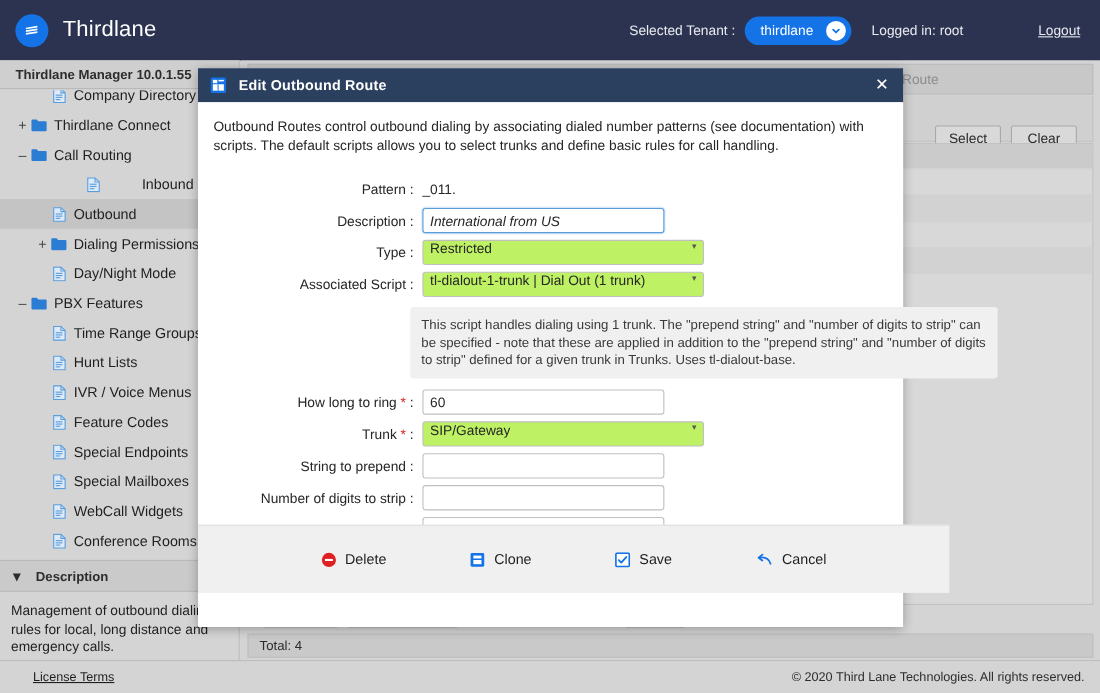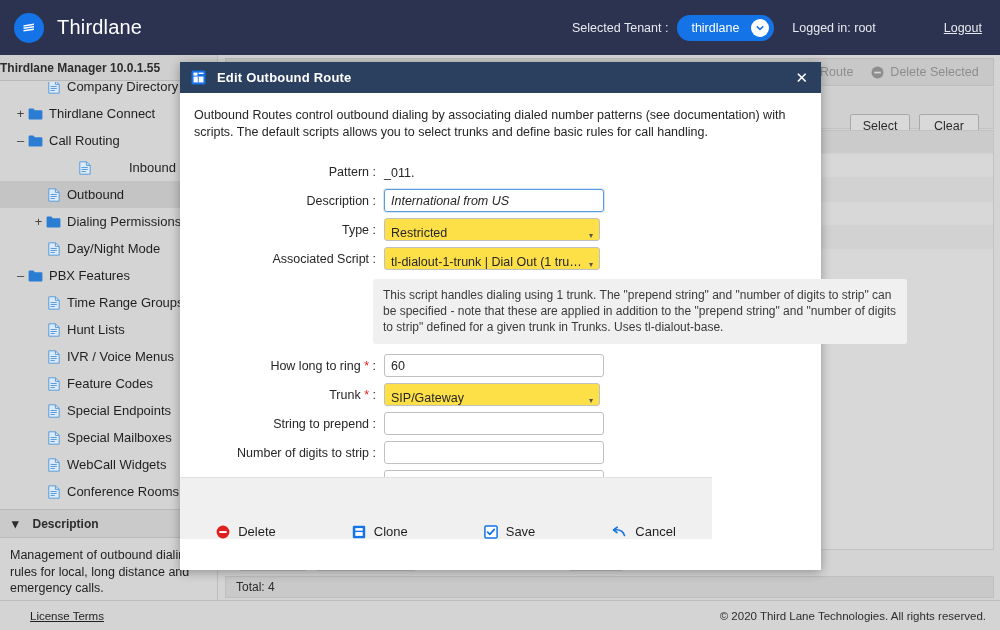--- a/index.html
+++ b/index.html
@@ -51,21 +51,21 @@
     margin-left: 68px; text-decoration: underline;
     color: #e8eaf0; cursor: pointer; white-space: nowrap;
   }
 
   
   .sidebar {
     position: absolute; left: 0; top: 55px; width: 218px; height: 545px;
     background: #d4d4d4; border-right: 1px solid #bdbdbd;
   }
   .sidebar-title {
-    height: 26px; line-height: 26px; 
+    height: 26px; line-height: 26px; padding-left: 14px;
     font-size: 12px; color: #2d2d2d; font-weight: bold;
     background: #cfcfcf; border-bottom: 1px solid #b9b9b9;
     white-space: nowrap;
   }
   .tree {
     position: absolute; top: 27px; left: 0; width: 218px; height: 427px;
     overflow: hidden; background: #d4d4d4;
   }
   .tree-inner { padding-top: 0px; margin-top: -9px; }
   .tree-row {
@@ -211,40 +211,40 @@
   .plain-val { font-size: 12.5px; color: #262626; }
   .tinput {
     width: 220px; height: 23px; border: 1px solid #c0c0c0;
     border-radius: 3px; background: #fff; font-size: 12.5px;
     color: #262626; padding: 0 6px; font-family: "Liberation Sans", sans-serif;
   }
   .tinput.focused {
     border: 1px solid #5a9ddb; box-shadow: 0 0 0 1px rgba(90,157,219,.25); font-style: italic;
   }
   .tselect {
-    width: 216px; height: 23px; border: 1px solid #c0c0c0;
-    border-radius: 3px; background: #fde047; font-size: 12.5px;
-    color: #262626; display: flex; align-items: flex-end;
+    width: 256px; height: 23px; border: 1px solid #c0c0c0;
+    border-radius: 3px; background: #bef264; font-size: 12.5px;
+    color: #262626; display: flex; align-items: flex-start;
     padding: 0 6px; cursor: pointer;
   }
   .tselect .sel-val { overflow: hidden; white-space: nowrap;
     text-overflow: ellipsis; }
   .tselect .sel-arrow {
     margin-left: auto; font-size: 8px; color: #555; padding-left: 6px;
   }
   .scriptinfo {
     margin: 9px 14px 0 193px; background: #f0f0f0;
     border-radius: 3px; padding: 8px 10px 9px 10px;
     font-size: 12px; color: #3a3a3a; line-height: 16px;
     width: 534px;
   }
   .modal-footer {
-    position: absolute; left: 0; bottom: 0; width: 532px; height: 62px;
+    position: absolute; left: 0; bottom: 0; width: 683px; height: 62px;
     background: #f0f0f0; border-top: 1px solid #e0e0e0;
-    display: flex; align-items: flex-end; justify-content: center;
+    display: flex; align-items: center; justify-content: center;
   }
   .fbtn {
     display: flex; align-items: center; font-size: 13px;
     color: #1f1f1f; cursor: pointer; margin: 0 38px;
     white-space: nowrap;
   }
   .fbtn .fico { margin-right: 8px; display: flex; align-items: center; }
 </style>
 </head>
 <body>
@@ -478,29 +478,20 @@
       <span class="chev">▾</span>
       <span>Description</span>
     </div>
     <div class="desc-body">Management of outbound dialing rules for local, long distance and emergency calls.</div>
   </div>
 
   <div class="content">
     <div class="toolbar">
       <div class="tb-btn" style="margin-left:585px">
         <span>Route</span>
-      </div>
-      <div class="tb-btn">
-        <span class="tb-ico">
-          <svg width="13" height="13" viewBox="0 0 13 13">
-            <circle cx="6.5" cy="6.5" r="6" fill="#8d8d8d"></circle>
-            <rect x="3.2" y="5.7" width="6.6" height="1.7" fill="#d8d8d8"></rect>
-          </svg>
-        </span>
-        <span>Delete Selected</span>
       </div>
 
     </div>
 
     <div class="filter-bar">
       <div class="sm-btn">Select</div>
       <div class="sm-btn">Clear</div>
     </div>
 
     <div class="grid-area">

